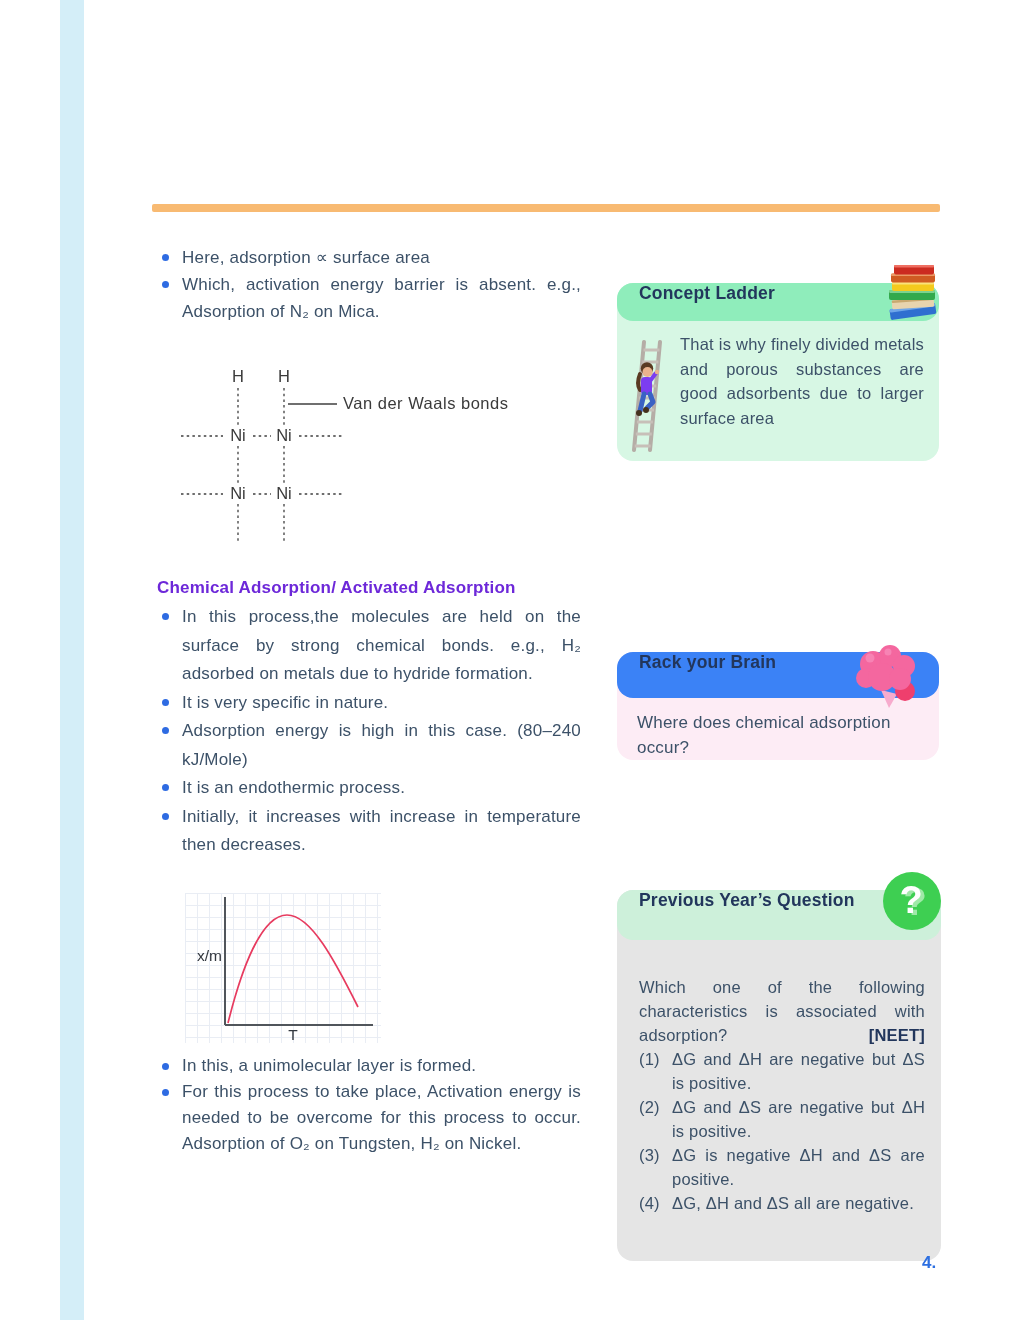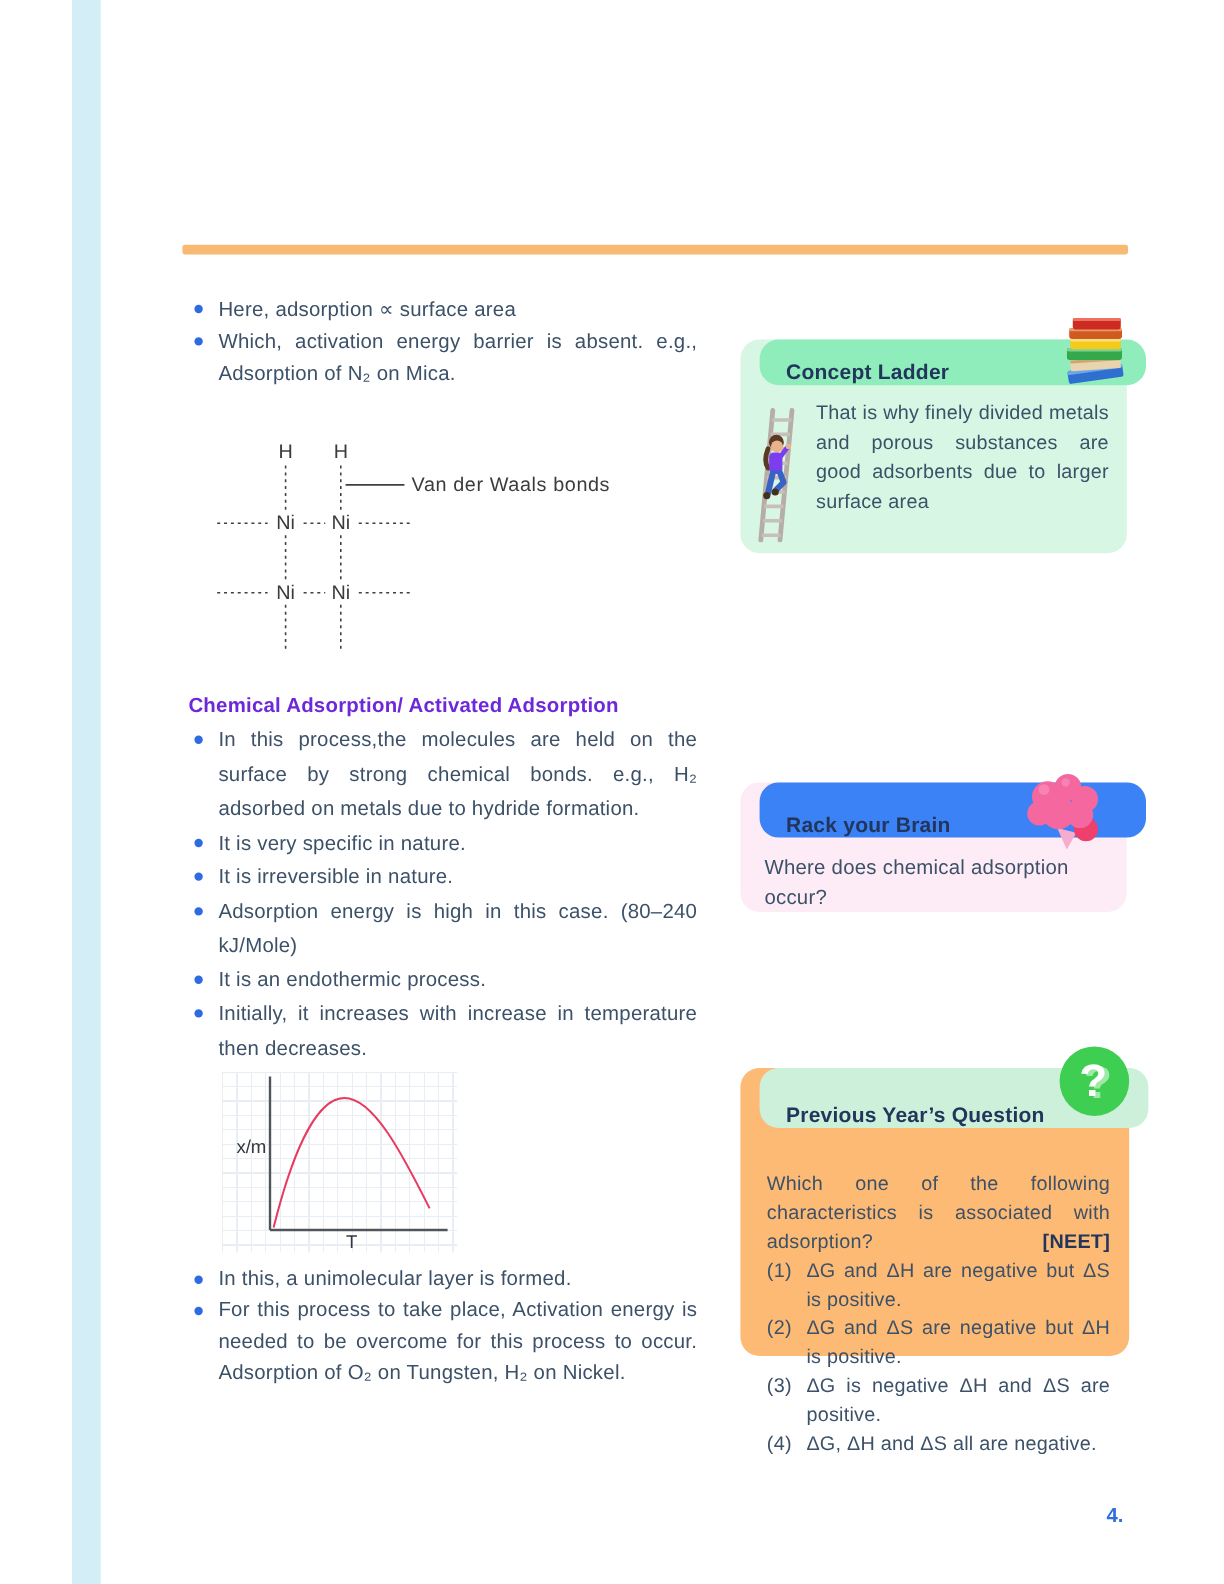--- a/index.html
+++ b/index.html
@@ -22,33 +22,33 @@
   .heading{left:157px;top:578px;font-size:17px;font-weight:bold;color:#6d28d9;letter-spacing:.2px;}
   
   .diagram{left:157px;top:360px;width:420px;height:192px;}
   .graph{left:185px;top:893px;width:196px;height:150px;
     background-image:
       repeating-linear-gradient(to right,#e9edf4 0,#e9edf4 1px,transparent 1px,transparent 12px),
       repeating-linear-gradient(to bottom,#e9edf4 0,#e9edf4 1px,transparent 1px,transparent 12px);}
   .graph svg{position:absolute;left:0;top:0;}
   
   .box{position:absolute;border-radius:16px;}
-  .box-header{position:absolute;left:16px;top:0;width:100%;border-radius:16px;display:flex;align-items:flex-end;}
+  .box-header{position:absolute;left:0;top:0;width:100%;border-radius:16px;display:flex;align-items:flex-start;}
   .box-title{font-weight:bold;color:#22365c;font-size:17.5px;padding-left:22px;letter-spacing:.2px;}
   #concept-box{left:617px;top:283px;width:322px;height:178px;background:#d7f7e4;}
   #concept-box .box-header{height:38px;background:#8fedbb;}
   #concept-text{position:absolute;left:63px;right:15px;top:49px;text-align:justify;
                 font-size:16.5px;line-height:24.5px;letter-spacing:.2px;}
   #ladder-icon{position:absolute;left:8px;top:57px;width:56px;height:112px;}
   #books-icon{position:absolute;left:272px;top:-21px;width:48px;height:58px;}
   #rack-box{left:617px;top:652px;width:322px;height:108px;background:#fdecf5;}
   #rack-box .box-header{height:46px;background:#3b82f6;}
   #rack-text{position:absolute;left:20px;right:12px;top:58px;font-size:17px;line-height:25px;letter-spacing:.2px;}
   #brain-icon{position:absolute;left:236px;top:-8px;width:68px;height:66px;}
-  #pyq-box{left:617px;top:890px;width:324px;height:240px;background:#fdba74;}
+  #pyq-box{left:617px;top:890px;width:324px;height:371px;background:#e5e5e5;}
   #pyq-box .box-header{height:50px;background:#cdf0da;}
   .pyq-body{position:absolute;left:22px;right:16px;top:64px;font-size:16.5px;line-height:24px;letter-spacing:.2px;margin-top:21px;}
   .pyq-q{text-align:justify;margin:0 0 0 0;}
   .neet{float:right;font-weight:bold;color:#22365c;}
   .opt{display:flex;}
   .onum{width:33px;flex:none;}
   .otxt{flex:1;text-align:justify;}
   #q-icon{position:absolute;left:264px;top:-20px;width:62px;height:62px;}
   svg text{font-family:"Liberation Sans", sans-serif;}
 </style>
@@ -102,24 +102,20 @@
   <li>
       <span class="dot"></span>
       <span class="btxt">In this process,the molecules are held on the surface by strong chemical bonds. e.g., H₂ adsorbed on metals due to hydride formation.</span>
     </li>
   <li>
       <span class="dot"></span>
       <span class="btxt">It is very specific in nature.</span>
     </li>
   <li>
       <span class="dot"></span>
-      <span class="btxt">It is irreversible in nature.</span>
-    </li>
-  <li>
-      <span class="dot"></span>
       <span class="btxt">Adsorption energy is high in this case. (80–240 kJ/Mole)</span>
     </li>
   <li>
       <span class="dot"></span>
       <span class="btxt">It is an endothermic process.</span>
     </li>
   <li>
       <span class="dot"></span>
       <span class="btxt">Initially, it increases with increase in temperature then decreases.</span>
     </li>

